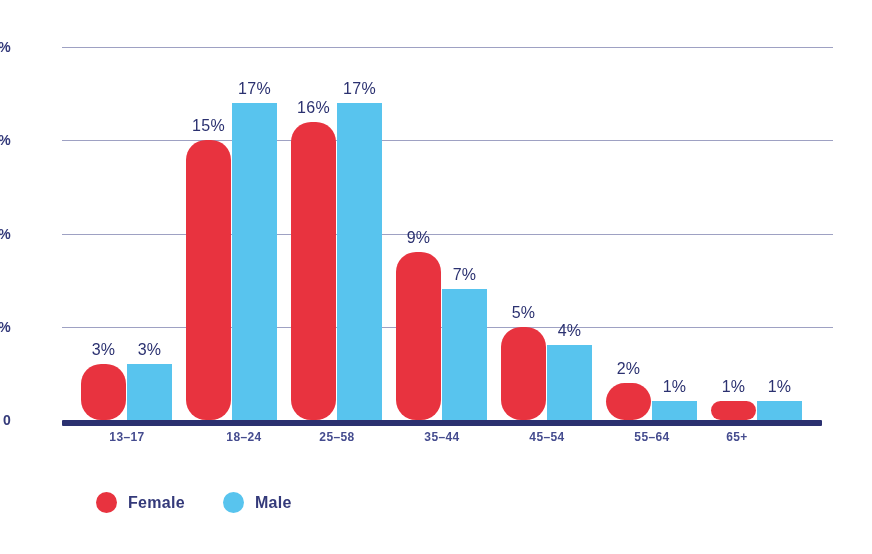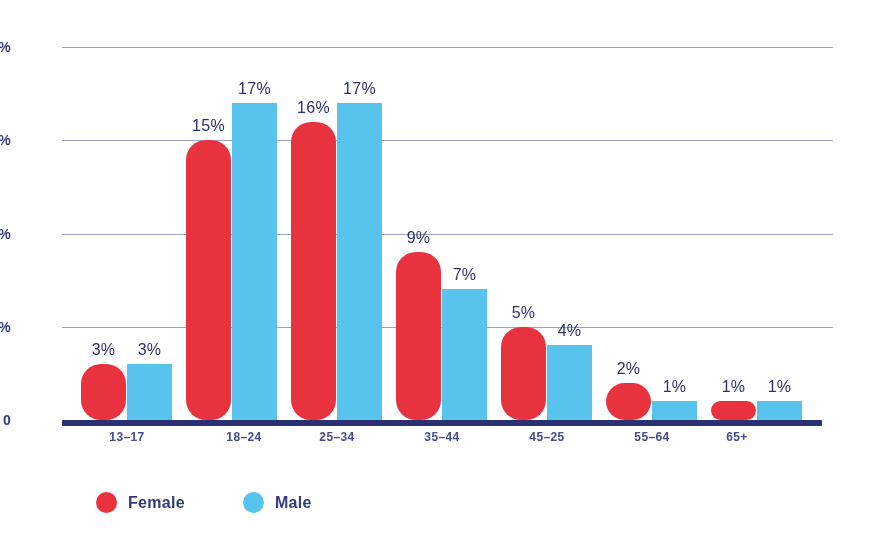--- a/index.html
+++ b/index.html
@@ -116,21 +116,21 @@
     letter-spacing: .4px;
   }
 
   
   .legend {
     position: absolute;
     left: 96px;
     top: 492px;
     display: flex;
     align-items: center;
-    gap: 58px;
+    gap: 38px;
   }
   .legend-item {
     display: flex;
     align-items: center;
     gap: 11px;
   }
   .legend-swatch {
     width: 21px;
     height: 21px;
     border-radius: 50%;
@@ -218,23 +218,23 @@
             <div class="bar-value">1%</div>
           </div>
         </div>
       </div>
     <div class="baseline"></div>
   </div>
 
   <div class="cat-labels">
       <div class="cat-label" style="left: 19px;">13–17</div>
       <div class="cat-label" style="left: 136px;">18–24</div>
-      <div class="cat-label" style="left: 229px;">25–34</div>
+      <div class="cat-label" style="left: 229px;">25–58</div>
       <div class="cat-label" style="left: 334px;">35–44</div>
-      <div class="cat-label" style="left: 439px;">45–25</div>
+      <div class="cat-label" style="left: 439px;">45–54</div>
       <div class="cat-label" style="left: 544px;">55–64</div>
       <div class="cat-label" style="left: 629px;">65+</div>
     </div>
 
   <div class="legend">
       <div class="legend-item">
         <span class="legend-swatch" style="background: rgb(232, 51, 63);"></span>
         <span class="legend-text">Female</span>
       </div>
       <div class="legend-item">

